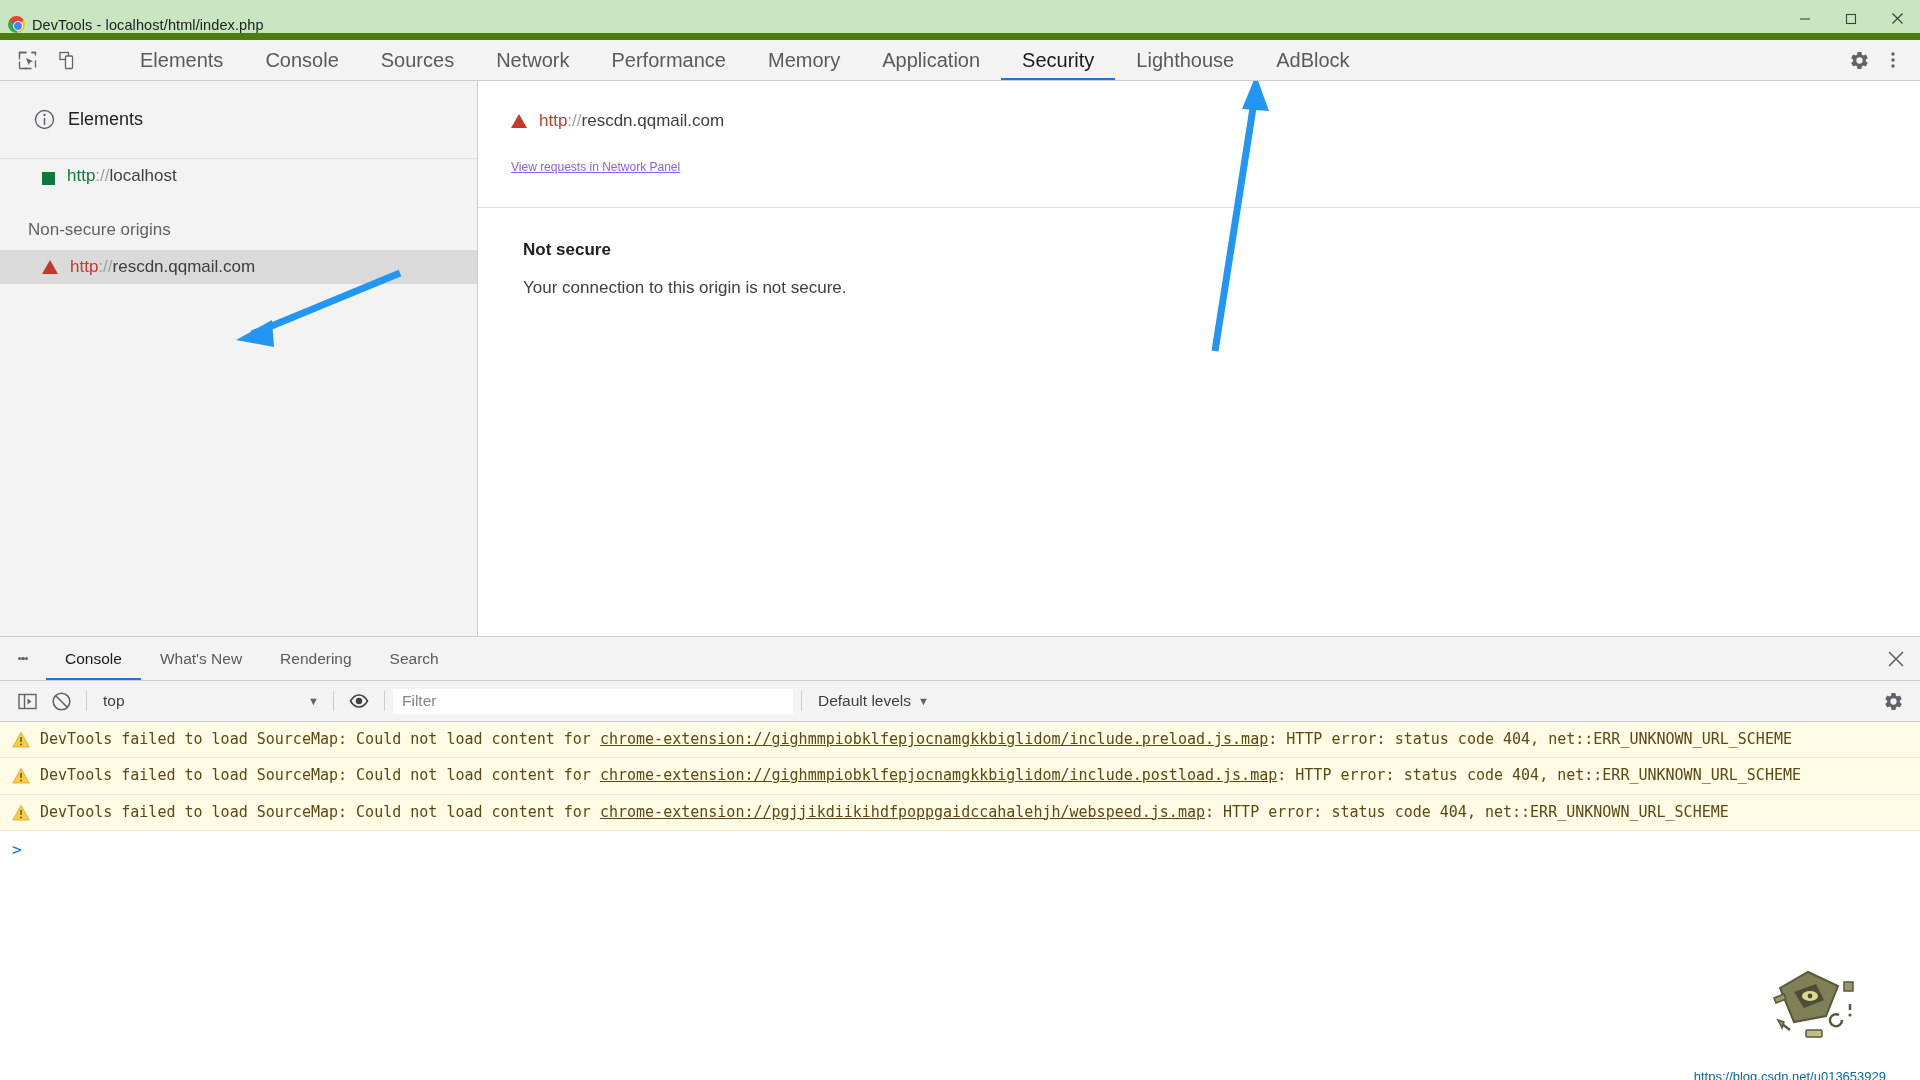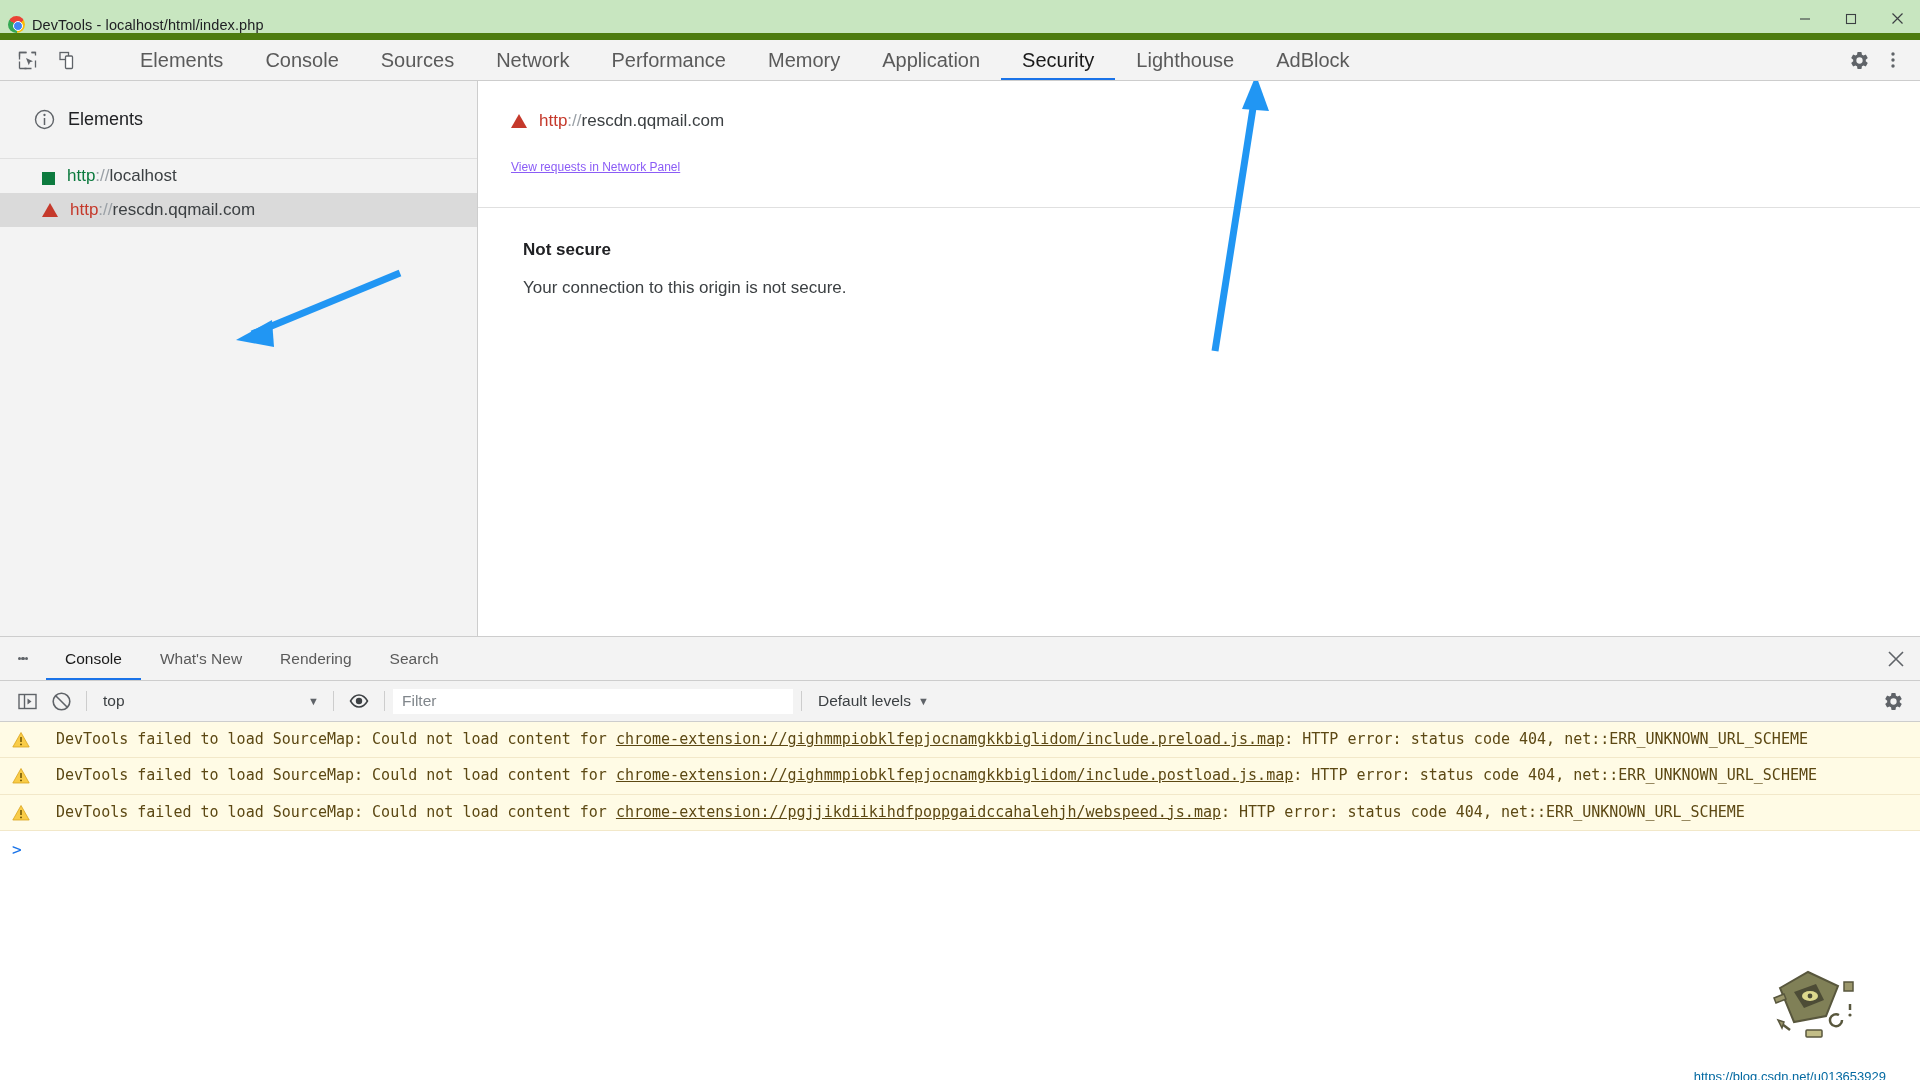--- a/index.html
+++ b/index.html
@@ -234,21 +234,20 @@
   }
   .msg {
     background: #fffbe5;
     border-bottom: 1px solid #f2e8c9;
     display: flex;
     padding: 6px 10px 6px 12px;
     font-family: "DejaVu Sans Mono", monospace;
     font-size: 15px;
     line-height: 1.55;
     color: #5c4813;
-    gap: 16px;
   }
   .warn-tri {
     flex: 0 0 auto; width: 18px; height: 18px; margin: 3px 10px 0 0;
   }
   .msg-text { word-break: break-all; }
   .msg-text a, .msg-link {
     color: #5c4813; text-decoration: underline;
   }
   .prompt-row {
     display: flex; align-items: flex-start;
@@ -357,20 +356,21 @@
       <span class="sq-badge">
         <svg width="13" height="13" viewBox="0 0 13 13">
             <rect width="13" height="13" fill="#0c7a3e"></rect>
           </svg>
       </span>
       <span class="url">
         <span class="scheme-secure">http</span><span class="sep">://</span><span class="host">localhost</span>
       </span>
     </div>
 
+    <div class="sb-group-title">Non-secure origins</div>
     <div class="origin-row selected">
       <span class="tri-badge"></span>
       <span class="url">
         <span class="scheme-insecure">http</span><span class="sep">://</span><span class="host">rescdn.qqmail.com</span>
       </span>
     </div>
   </div>
 
   <div class="mainpanel">
     <div class="mp-section">

